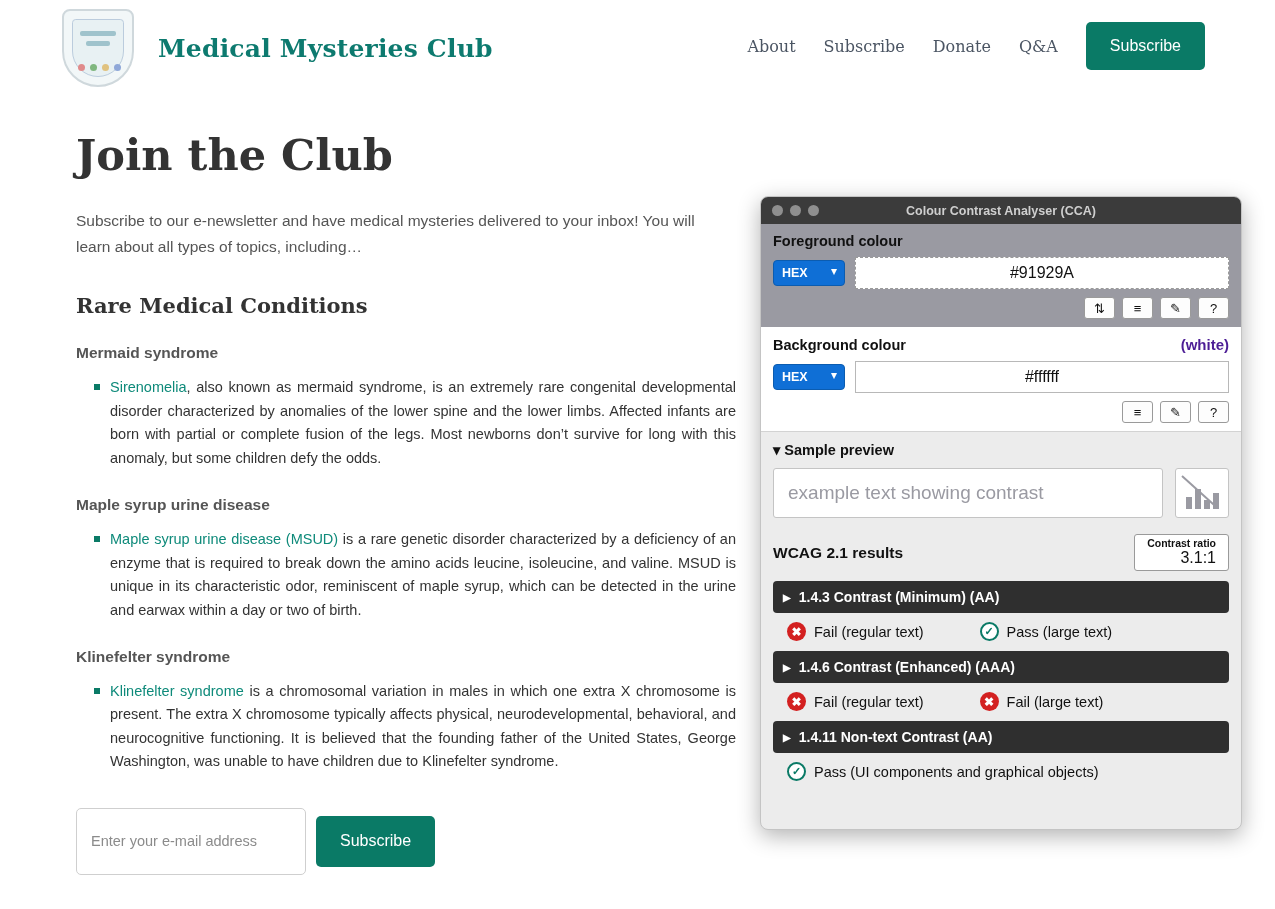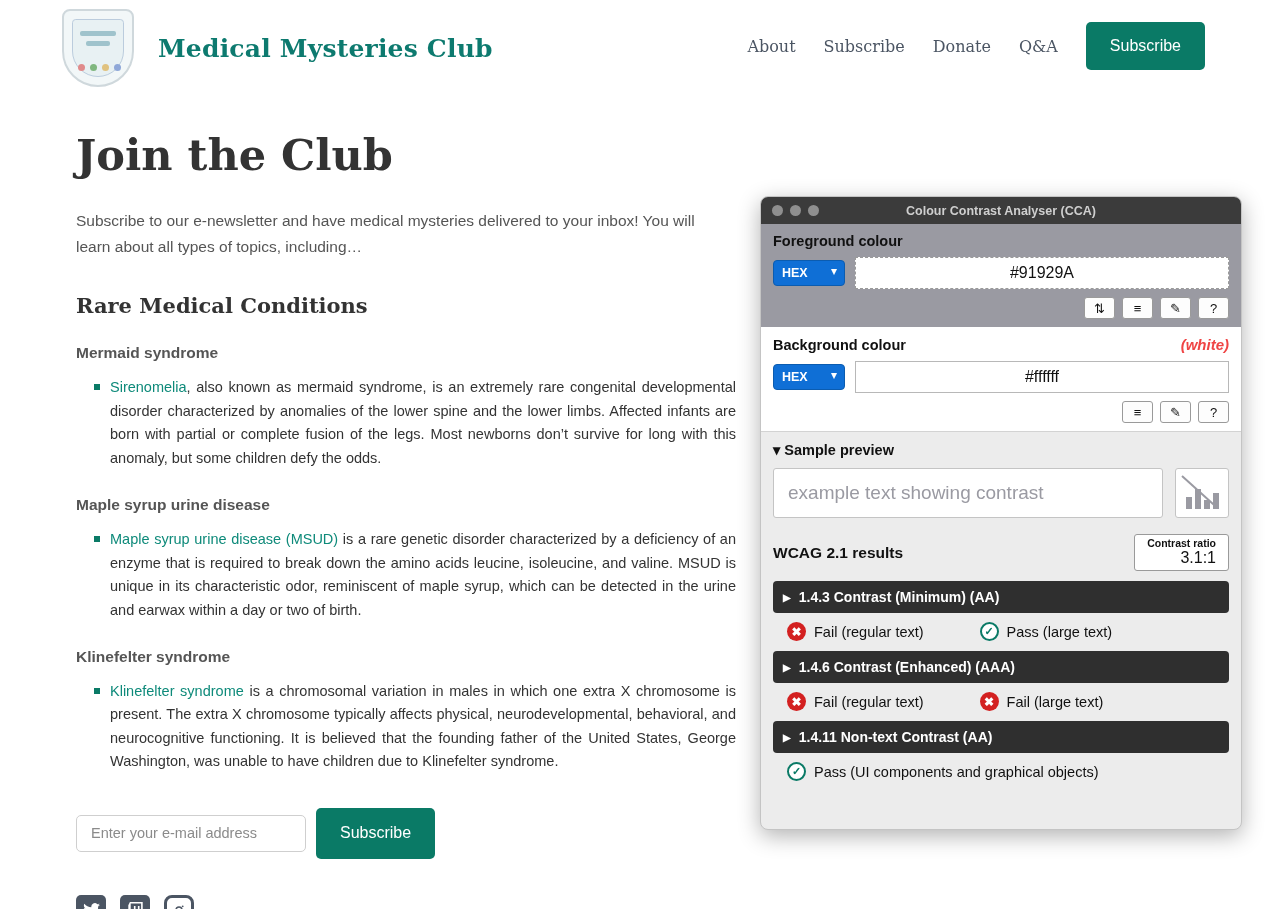--- a/index.html
+++ b/index.html
@@ -77,21 +77,21 @@
   }
   ul.cond-list li::before {
     content: ""; position: absolute; left: 0; top: 8px;
     width: 6px; height: 6px; background: #0a7a66;
   }
   a.cond-link { color: #0e8a7a; text-decoration: none; }
 
   
   .form-row { display: flex; align-items: center; gap: 10px; margin-top: 34px; }
   .email-input {
-    width: 230px; height: 37px; border: 1px solid #cfcfcf; border-radius: 5px;
+    width: 230px; height: 67px; border: 1px solid #cfcfcf; border-radius: 5px;
     padding: 0 14px; font-size: 14.5px; color: #555; background: #fff;
     font-family: "Liberation Sans", sans-serif;
   }
   .email-input::placeholder { color: #8b8b8b; }
   .form-subscribe {
     height: 51px; padding: 0 24px; border: none; border-radius: 5px;
     background: #0a7a66; color: #fff; font-size: 16px; cursor: pointer;
     font-family: "Liberation Sans", sans-serif;
   }
 
@@ -121,21 +121,21 @@
   .tl-dots i { width: 11px; height: 11px; border-radius: 50%; background: #8f8f8f; display: block; }
   .cca-title {
     position: absolute; left: 0; right: 0; text-align: center;
     color: #cfcfcf; font-size: 12.5px; font-weight: bold;
   }
 
   .fg-panel { background: #9a9aa2; padding: 9px 12px 8px 12px; }
   .bg-panel { background: #ffffff; padding: 9px 12px 8px 12px; }
   .panel-head { display: flex; align-items: baseline; justify-content: space-between; }
   .panel-label { font-size: 14.5px; font-weight: bold; color: #111; }
-  .white-note { font-size: 15px; font-style: italic; font-weight: bold; color: #ef4444; }
+  .white-note { font-size: 15px; font-weight: bold; color: #4c1d95; }
 
   .input-row { display: flex; align-items: center; gap: 10px; margin-top: 8px; }
   .hex-select {
     width: 72px; height: 26px; background: #0f6fd6; color: #fff;
     border: 1px solid #0b5cb0; border-radius: 4px;
     font-size: 12.5px; font-weight: bold; padding-left: 8px;
     -webkit-appearance: none; appearance: none;
     position: relative;
     font-family: "Liberation Sans", sans-serif;
   }

